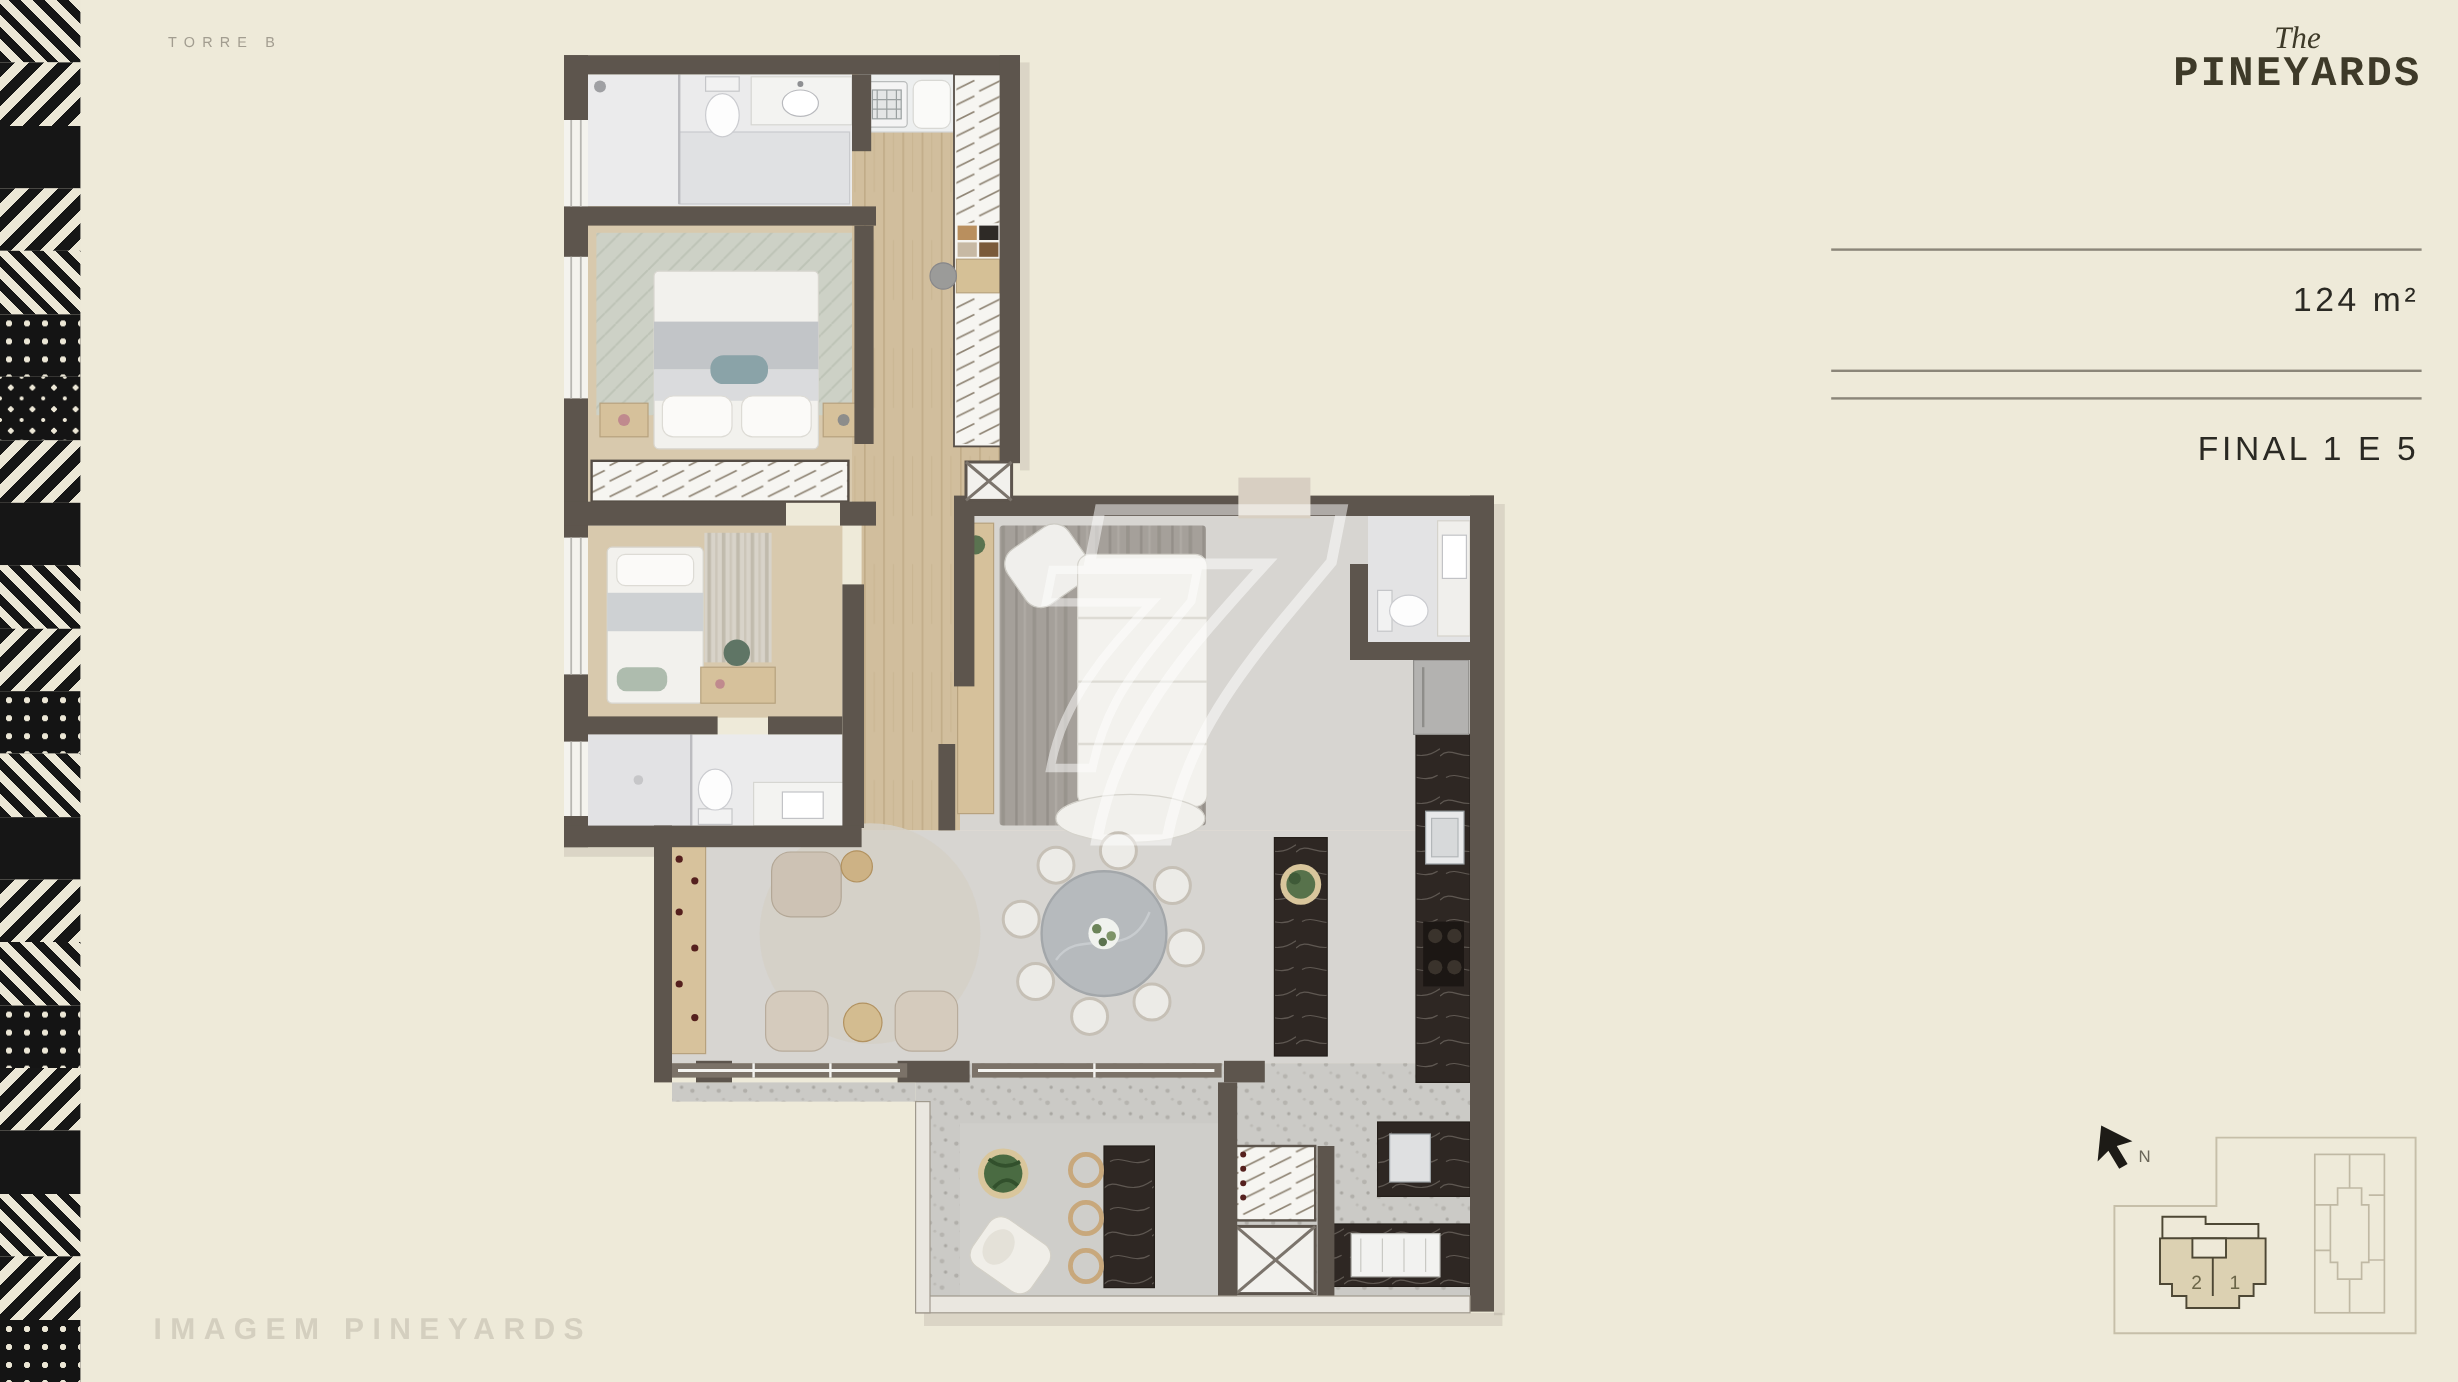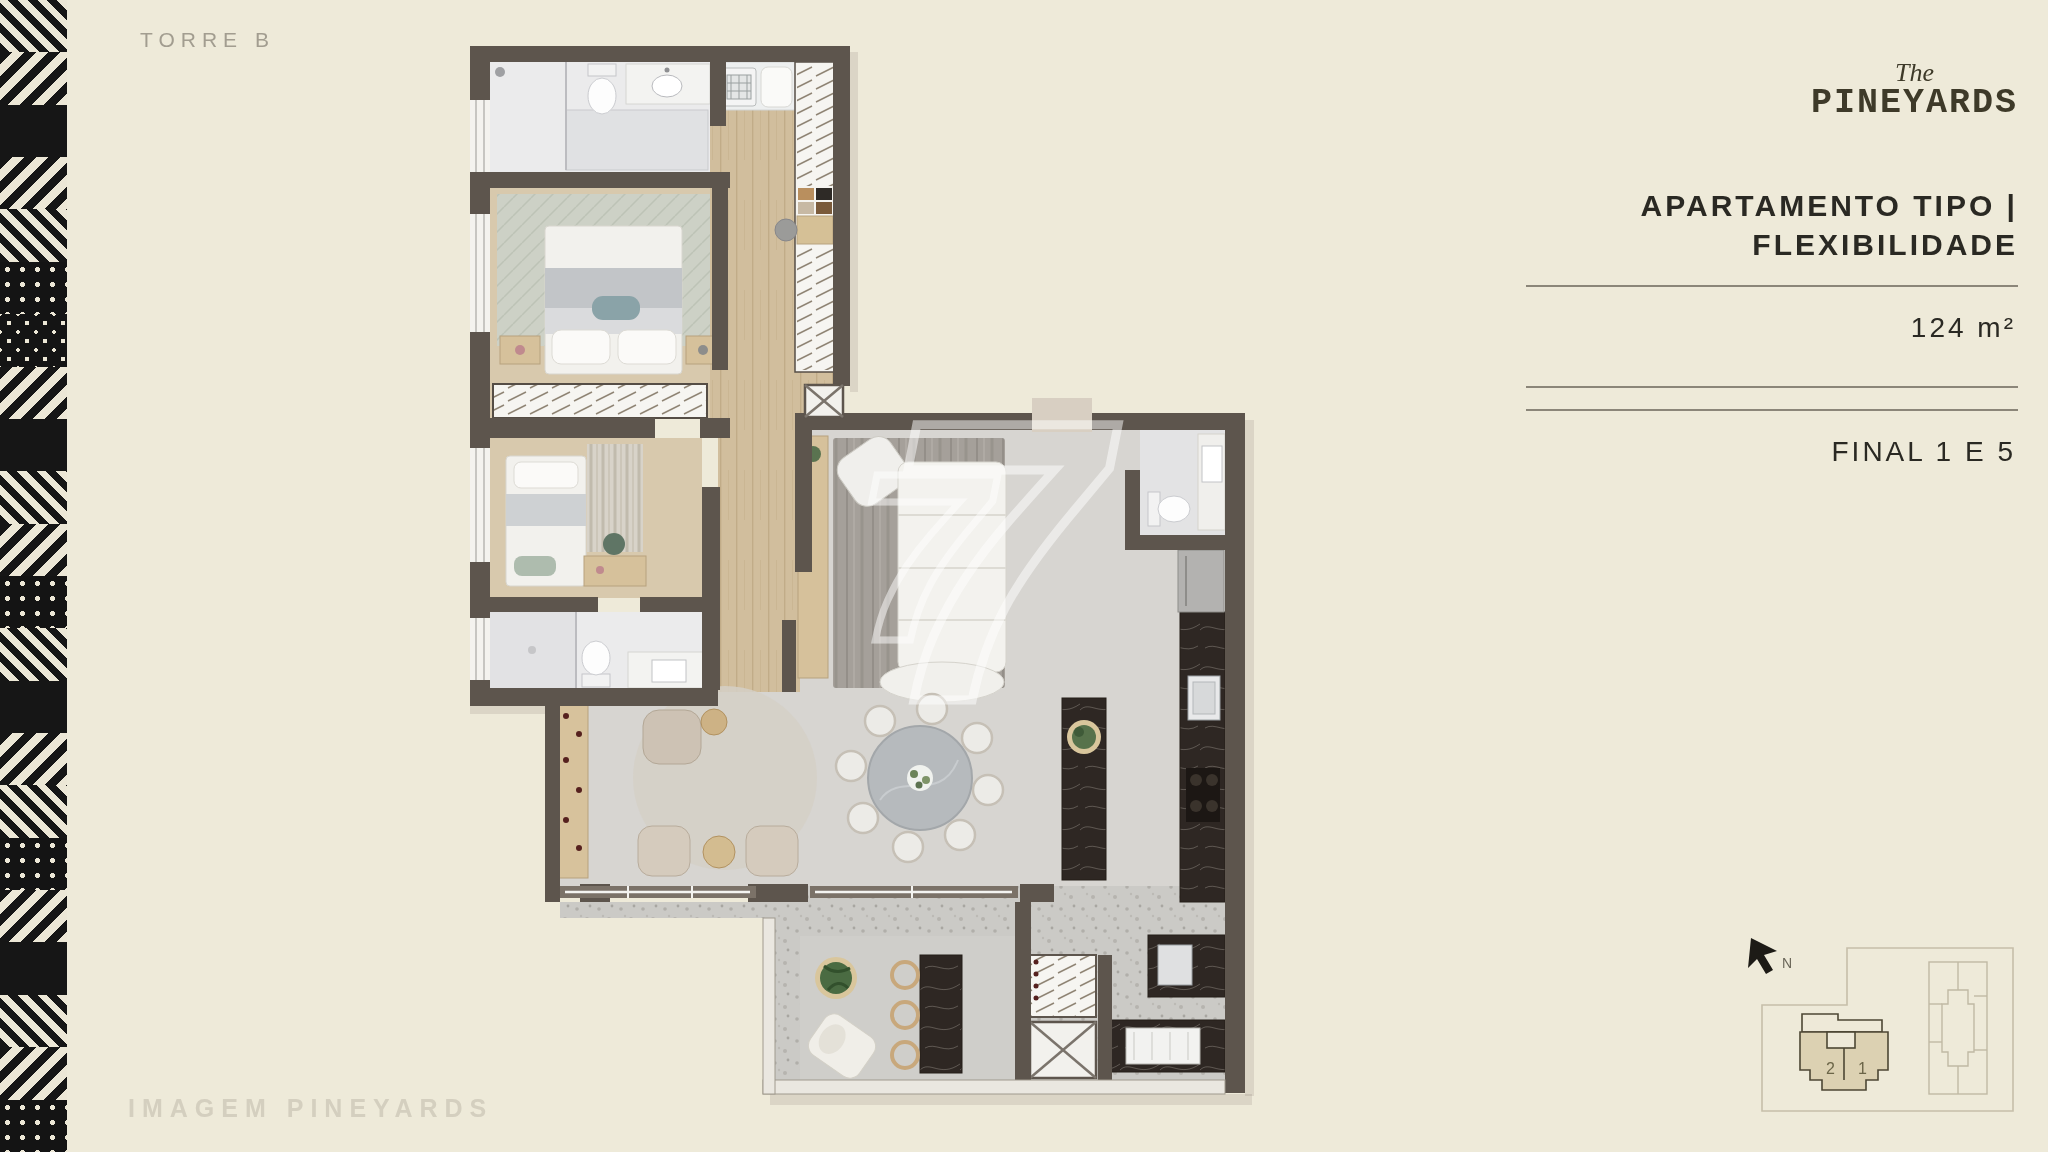--- a/index.html
+++ b/index.html
@@ -15,23 +15,23 @@
   .pb.s2{background:repeating-linear-gradient(135deg,#161616 0 9px,#ece7d6 9px 17px);}
   .pb.solid{background:#161616;}
   .pb.dots{background-color:#141414;
     background-image:radial-gradient(#ece7d6 2.4px,transparent 2.6px);
     background-size:15px 15px;}
   .pb.diam{background-color:#141414;
     background-image:radial-gradient(#ece7d6 2.2px,transparent 2.4px),
                      radial-gradient(#ece7d6 1.6px,transparent 1.8px);
     background-size:18px 18px,18px 18px;background-position:0 0,9px 9px;}
   
-  .torre{position:absolute;left:140px;top:28px;font-size:21px;letter-spacing:6px;
+  .torre{position:absolute;left:140px;top:28px;font-size:12px;letter-spacing:6px;
     color:#a29d90;font-weight:400;}
-  .brand{position:absolute;right:30px;top:20px;text-align:center;color:#3e3a29;margin-top:41px;}
+  .brand{position:absolute;right:30px;top:20px;text-align:center;color:#3e3a29;}
   .brand .the{font-family:"Liberation Serif",serif;font-style:italic;font-size:26px;
     line-height:24px;}
   .brand .name{font-family:Liberation Mono, monospace;font-size:35px;font-weight:700;
     letter-spacing:2px;line-height:36px;}
   .info{position:absolute;right:30px;top:186px;width:492px;text-align:right;color:#2a2923;}
   .info .title{font-size:30px;font-weight:700;letter-spacing:3px;line-height:39px;}
   .info hr{border:none;border-top:2px solid #8b8679;margin:21px 0 0 0;}
   .info .row{font-size:28px;font-weight:400;letter-spacing:3px;padding:25px 2px 21px 0;}
   .preliminary{position:absolute;left:128px;top:1094px;font-size:25px;font-weight:700;
     letter-spacing:7px;color:#d4cfbf;}
@@ -68,24 +68,20 @@
     <div class="pb dots" style="height: 52.3636px;"></div>
   </div>
 
 <div class="torre">TORRE B</div>
 <div class="brand">
   <div class="the">The</div>
   <div class="name">PINEYARDS</div>
 </div>
 
 <div class="info">
-  <div class="title">
-    <div>APARTAMENTO TIPO |</div>
-    <div>FLEXIBILIDADE</div>
-  </div>
   <hr>
   <div class="row">124 m²</div>
   <hr>
   <hr>
   <div class="row">FINAL 1 E 5</div>
 </div>
 
 <div class="preliminary">IMAGEM PINEYARDS</div>
 
 <svg width="2048" height="1152" viewBox="0 0 2048 1152" style="position:absolute;left:0;top:0">

